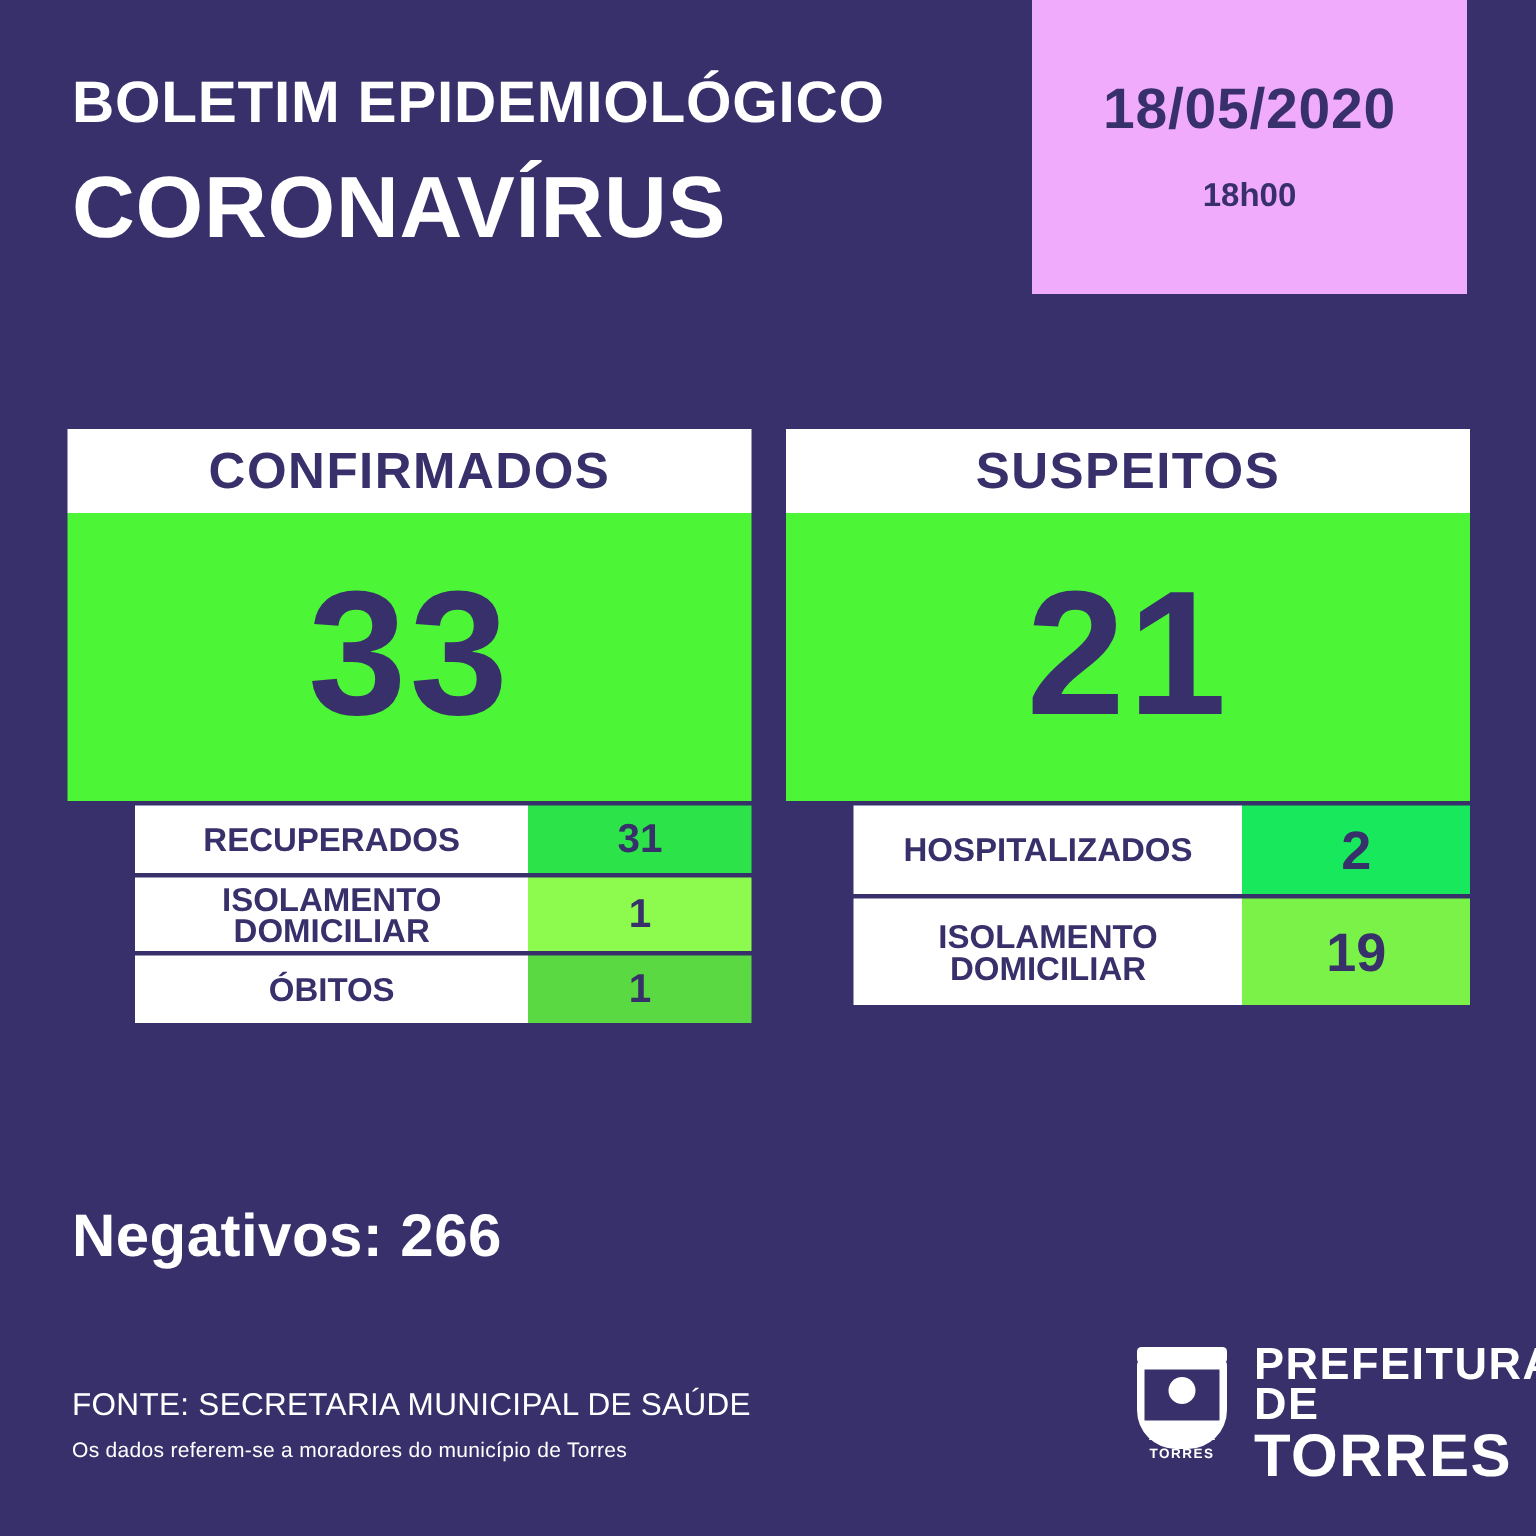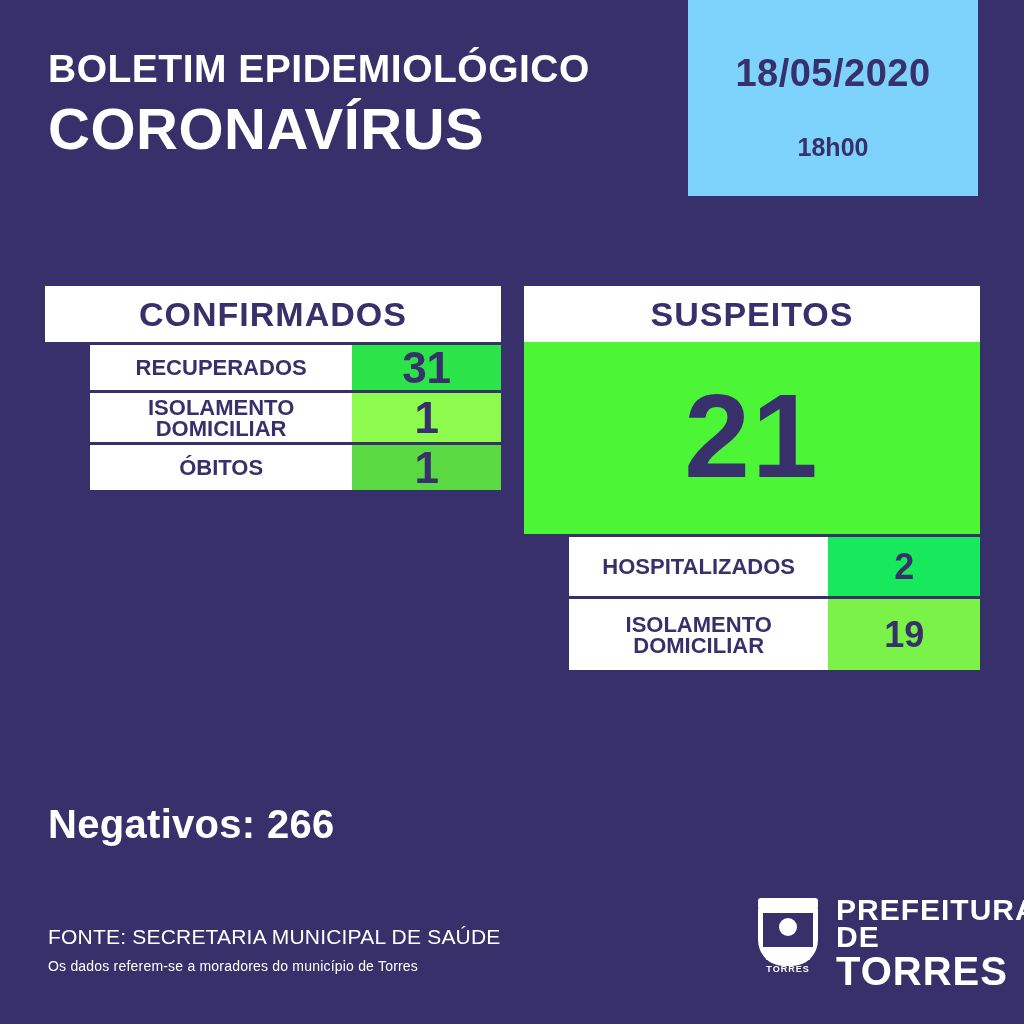--- a/index.html
+++ b/index.html
@@ -35,46 +35,46 @@
     letter-spacing: 0.5px;
     line-height: 46px;
     white-space: nowrap;
   }
   .title-line2 {
     font-size: 58px;
     font-weight: bold;
     letter-spacing: 0.5px;
     line-height: 62px;
     white-space: nowrap;
-    margin-top: 6px;
+    margin-top: 16px;
   }
   .date-box {
     position: absolute;
     left: 688px;
     top: 0px;
     width: 290px;
     height: 196px;
-    background: #7dd3fc;
+    background: #f0abfc;
     color: #38306b;
     display: flex;
     flex-direction: column;
     align-items: center;
     justify-content: flex-start;
     padding-top: 52px;
     box-sizing: border-box;
   }
   .date-text {
     font-size: 38px;
     font-weight: bold;
     letter-spacing: 0.5px;
   }
   .time-text {
-    font-size: 25px;
-    font-weight: bold;
-    margin-top: 38px;
+    font-size: 22px;
+    font-weight: bold;
+    margin-top: 22px;
   }
 
   
   .cards {
     position: absolute;
     left: 0;
     top: 286px;
     width: 1024px;
   }
   .card {
@@ -132,21 +132,21 @@
     color: #38306b;
     font-weight: bold;
     display: flex;
     align-items: center;
     justify-content: center;
     box-sizing: border-box;
   }
 
   
   .card.left .row-label { width: 268px; font-size: 22px; }
-  .card.left .row-value { width: 152px; font-size: 44px; }
+  .card.left .row-value { width: 152px; font-size: 27px; }
   .card.left .row.r0 { height: 48px; }
   .card.left .row.r1 { height: 52px; }
   .card.left .row.r2 { height: 48px; border-radius: 11px; }
 
   
   .card.right .row-label { width: 318px; font-size: 22px; }
   .card.right .row-value { width: 186px; font-size: 36px; }
   .card.right .row.r0 { height: 62px; }
   .card.right .row.r1 { height: 74px; }
 
@@ -286,20 +286,21 @@
   <div class="date-box">
     <div class="date-text">18/05/2020</div>
     <div class="time-text">18h00</div>
   </div>
 </div>
 
 <div class="cards">
 
   <div class="card left">
     <div class="card-header">CONFIRMADOS</div>
+    <div class="card-number">33</div>
     <div class="card-rows">
       <div class="row r0">
         <div class="row-label">RECUPERADOS</div>
         <div class="row-value" style="background:#2de34a">31</div>
       </div>
       <div class="row r1">
         <div class="row-label">
           <span style="display:block">
             <span style="display:block">ISOLAMENTO</span>
             <span style="display:block">DOMICILIAR</span>

